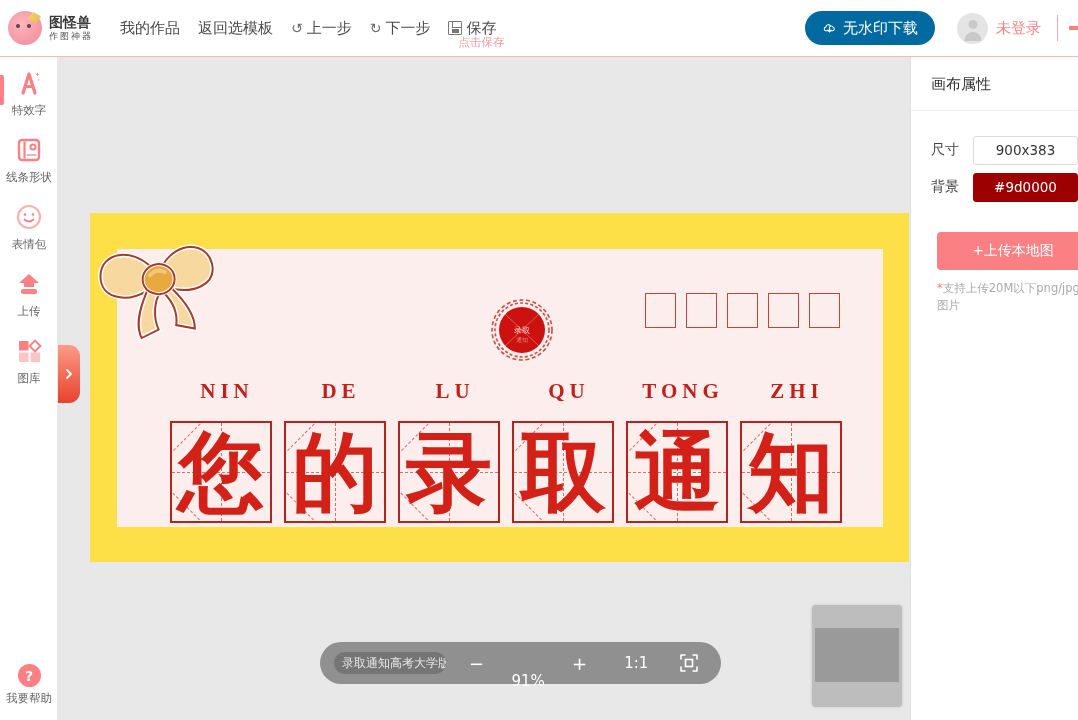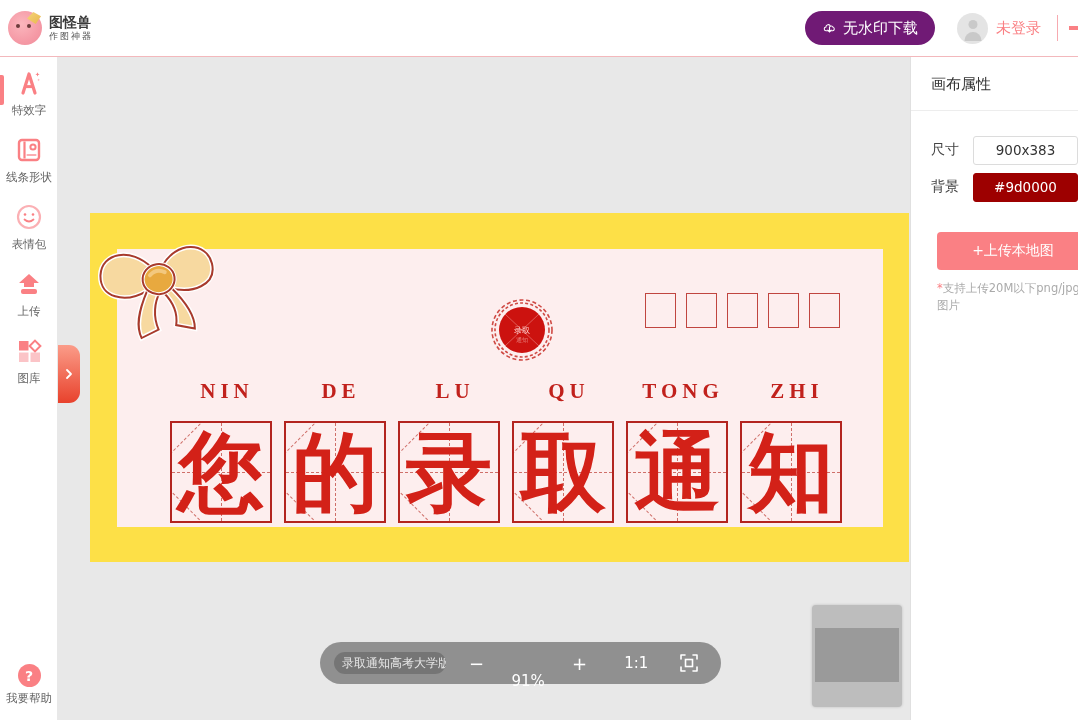--- a/index.html
+++ b/index.html
@@ -70,21 +70,21 @@
   }
   .floppy::after {
     content: ""; position: absolute; left: 3px; bottom: 1px;
     width: 7px; height: 4px; background: #777;
   }
 
   .header-right {
     margin-left: auto; display: flex; align-items: center; gap: 0;
   }
   .dl-btn {
-    background: #701a75; color: #fff; border: none; border-radius: 18px;
+    background: #0369a1; color: #fff; border: none; border-radius: 18px;
     height: 34px; padding: 0 17px; font-size: 15px; cursor: pointer;
     display: flex; align-items: center; gap: 6px; white-space: nowrap;
     font-family: "DejaVu Sans", sans-serif;
     text-align: center;
   }
   .dl-icon {
     width: 15px; height: 15px; flex: none; position: relative;
   }
   .dl-icon svg { display: block; }
   .user-wrap { display: flex; align-items: center; margin-left: 22px; }
@@ -332,20 +332,41 @@
   <div class="header">
 
     <div class="logo-wrap">
       <div class="logo-mascot"></div>
       <div class="logo-text">
         <div class="logo-title">图怪兽</div>
         <div class="logo-sub">作图神器</div>
       </div>
     </div>
 
+    <div class="nav">
+      <div class="nav-item">
+        <span>我的作品</span>
+      </div>
+      <div class="nav-item">
+        <span>返回选模板</span>
+      </div>
+      <div class="nav-item">
+        <span class="nav-icon">↺</span>
+        <span>上一步</span>
+      </div>
+      <div class="nav-item">
+        <span class="nav-icon">↻</span>
+        <span>下一步</span>
+      </div>
+      <div class="nav-item save-group">
+        <span class="floppy"></span>
+        <span>保存</span>
+        <span class="save-hint">点击保存</span>
+      </div>
+    </div>
 
     <div class="header-right">
       <button class="dl-btn">
         <span class="dl-icon">
           <svg width="15" height="15" viewBox="0 0 16 16">
             <path d="M4.2 6.4a2.4 2.4 0 0 1 4.7-.8 2 2 0 0 1 2.9 1.1 1.9 1.9 0 0 1-.4 3.7H4.6a2 2 0 0 1-.4-4z" fill="none" stroke="#fff" stroke-width="1.1"></path>
             <path d="M8 6.3v5.2M6.2 9.8 8 11.7l1.8-1.9" fill="none" stroke="#fff" stroke-width="1.2" stroke-linecap="round"></path>
           </svg>
         </span>
         <span>无水印下载</span>

